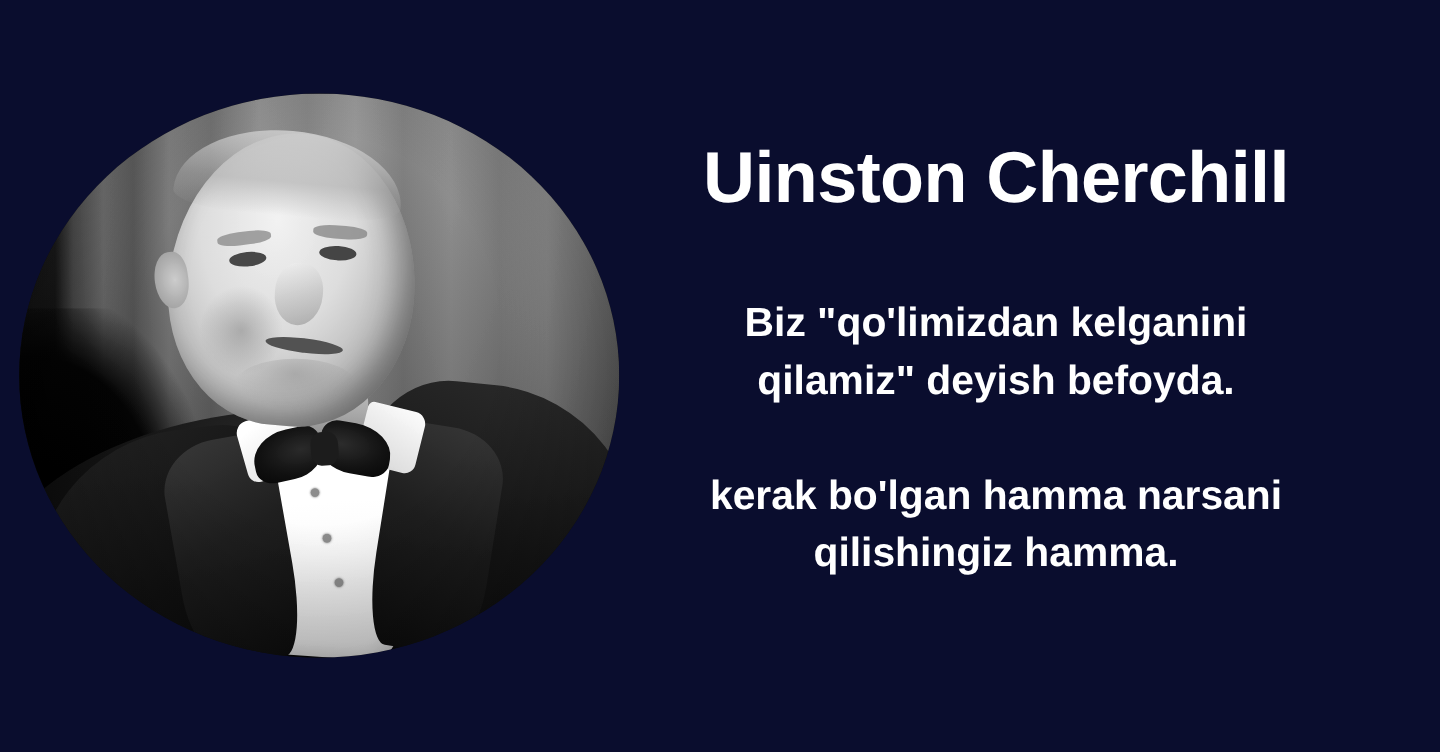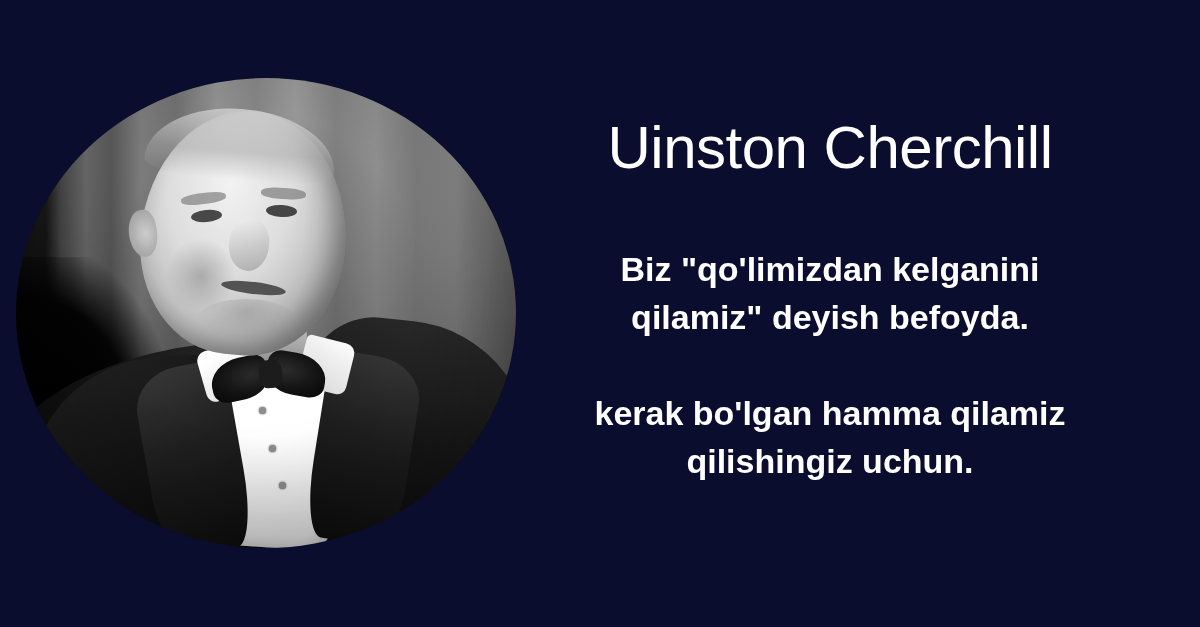--- a/index.html
+++ b/index.html
@@ -330,21 +330,21 @@
     height: 627px;
   }
   .author-name {
     position: absolute;
     top: 118px;
     left: 0;
     width: 620px;
     text-align: center;
     color: #ffffff;
     font-size: 60px;
-    font-weight: normal;
+    font-weight: bold;
     letter-spacing: -0.5px;
     line-height: 1;
     white-space: nowrap;
   }
   .quote-text {
     position: absolute;
     top: 245px;
     left: -9px;
     width: 638px;
     text-align: center;
@@ -399,18 +399,18 @@
     </div>
   </div>
 
   <div class="text-col">
     <div class="author-name">Uinston Cherchill</div>
 
     <div class="quote-text">
       <span>Biz "qo'limizdan kelganini</span><br>
       <span>qilamiz" deyish befoyda.</span><br>
       <br>
-      <span>kerak bo'lgan hamma qilamiz</span><br>
-      <span>qilishingiz uchun.</span>
+      <span>kerak bo'lgan hamma narsani</span><br>
+      <span>qilishingiz hamma.</span>
     </div>
   </div>
 
 </div>
 
 </body></html>

